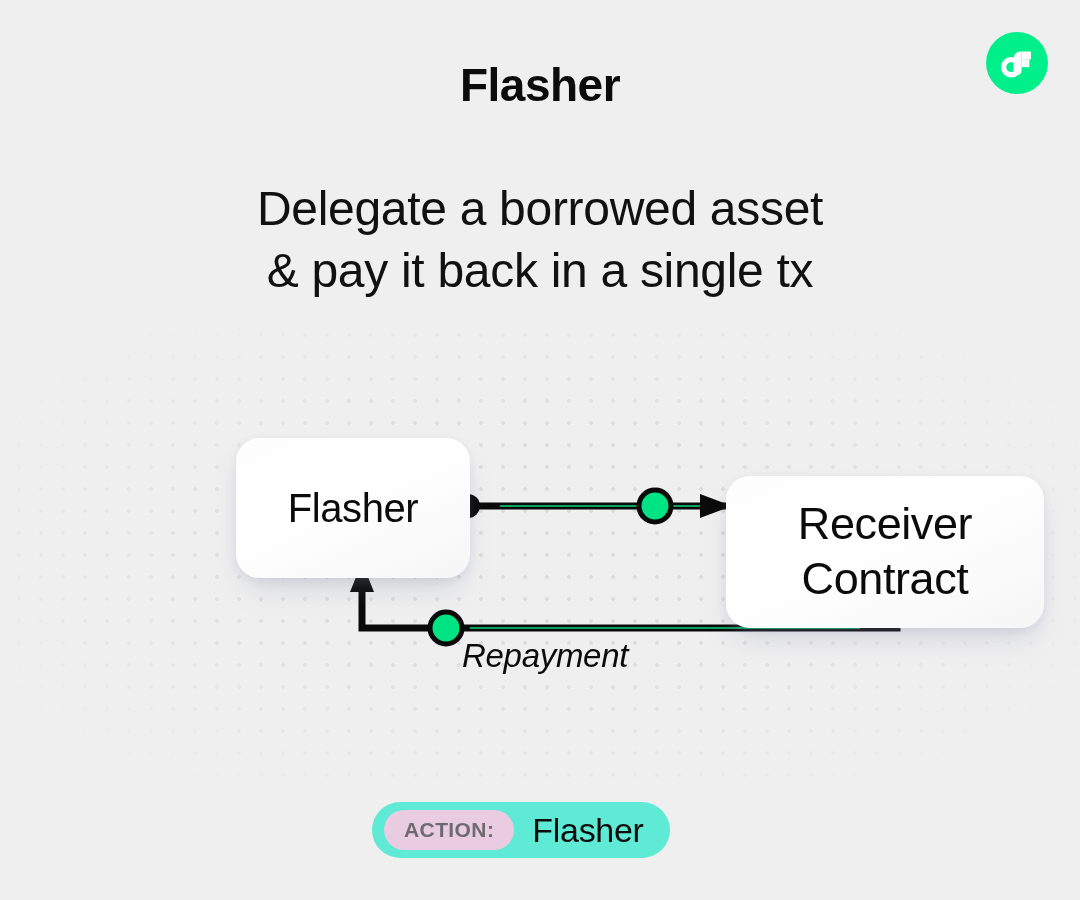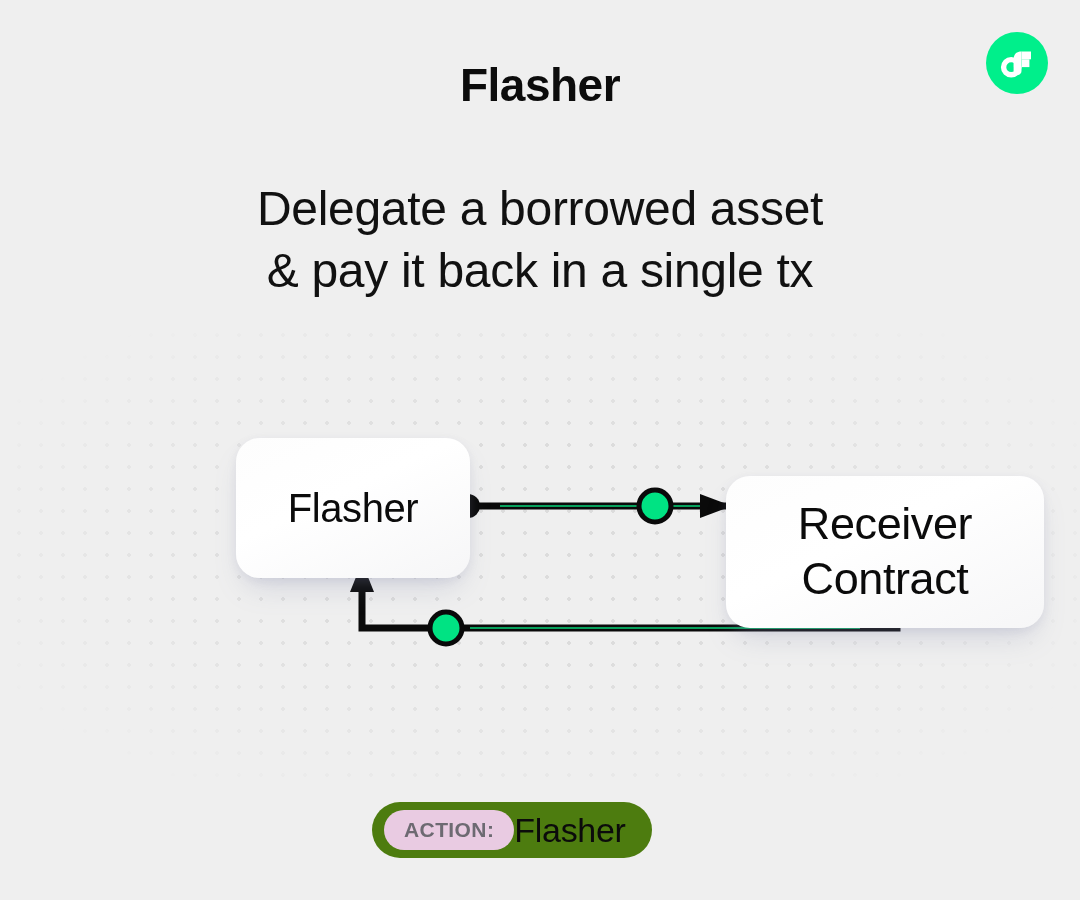--- a/index.html
+++ b/index.html
@@ -139,23 +139,24 @@
   }
 
   
   #action-badge {
     position: absolute;
     left: 372px;
     top: 802px;
     height: 56px;
     padding: 0 26px 0 12px;
     border-radius: 28px;
-    background: #4d7c0f;
+    background: #5eead4;
     display: flex;
     align-items: center;
+    gap: 18px;
   }
 
   #action-badge-key {
     background: #e9cbe2;
     color: #6d6a72;
     font-size: 21px;
     font-weight: 700;
     letter-spacing: 0.4px;
     padding: 8px 20px;
     border-radius: 20px;
@@ -205,18 +206,19 @@
 
   <div class="node-card" id="node-flasher">
     <span>Flasher</span>
   </div>
 
   <div class="node-card" id="node-receiver">
     <span>Receiver
 Contract</span>
   </div>
 
+  <div class="edge-label" id="label-repayment">Repayment</div>
 </div>
 
 <div id="action-badge">
   <span id="action-badge-key">ACTION:</span>
   <span id="action-badge-value">Flasher</span>
 </div>
 
 </body></html>

